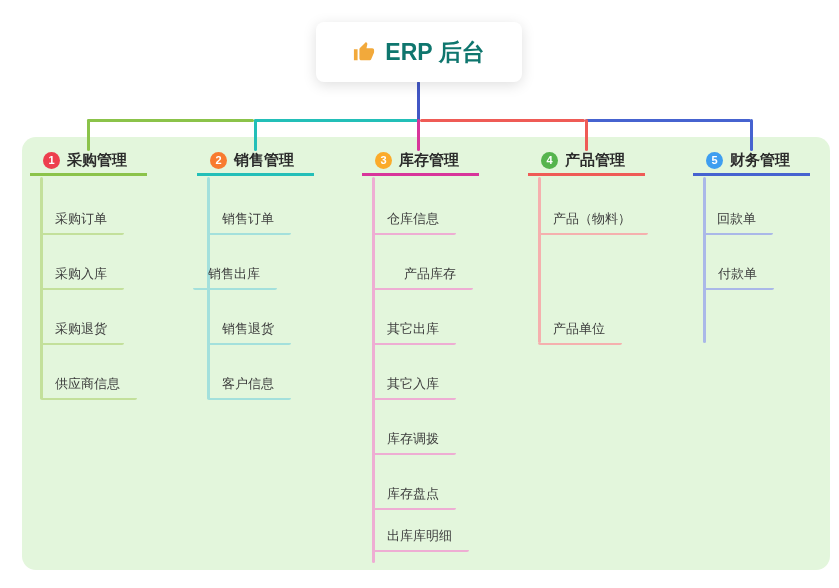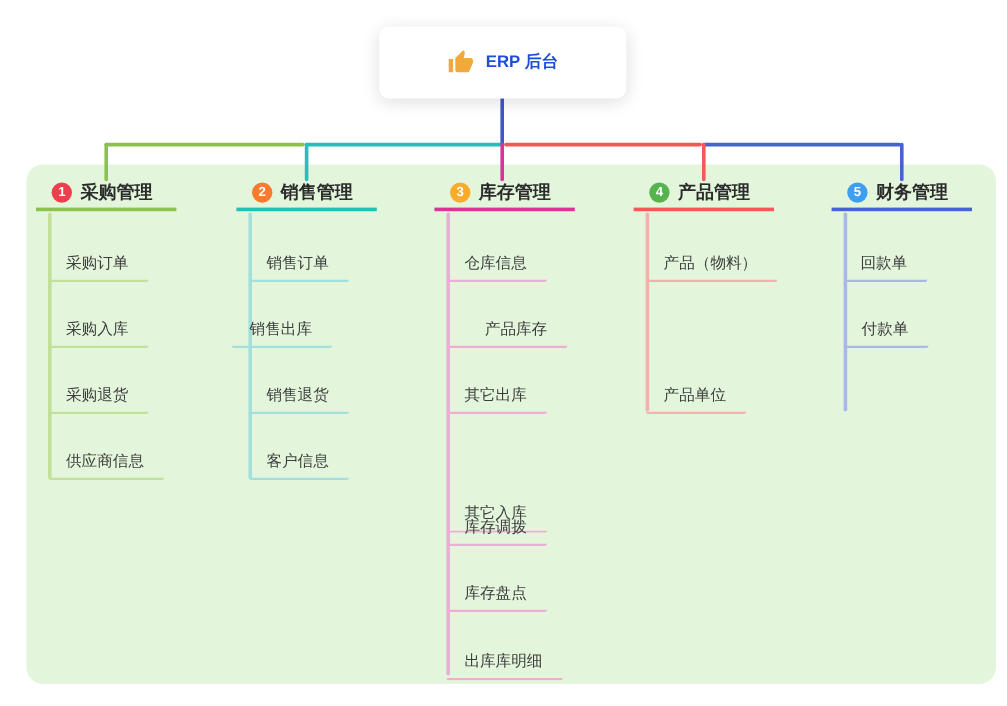--- a/index.html
+++ b/index.html
@@ -5,21 +5,21 @@
   html,body{margin:0;padding:0;background:#fff;}
   .canvas{
     position:relative;width:839px;height:588px;background:#fff;overflow:hidden;
     font-family:"Liberation Sans","DejaVu Sans",sans-serif;
   }
   .map-bg{position:absolute;left:22px;top:137px;width:808px;height:433px;border-radius:14px;}
   .root-node{
     position:absolute;left:316px;top:22px;width:206px;height:60px;background:#fff;
     border-radius:8px;box-shadow:0 3px 14px rgba(0,0,0,.13);
     display:flex;align-items:center;justify-content:center;gap:10px;
-    font-size:14px;font-weight:600;color:#1d4ed8;z-index:3;cursor:pointer;
+    font-size:23px;font-weight:600;color:#0f766e;z-index:3;cursor:pointer;
   }
   .thumb-icon{width:22px;height:22px;flex:0 0 22px;}
   .hline{position:absolute;height:3px;border-radius:1.5px;z-index:1;}
   .vline{position:absolute;width:3px;border-radius:1.5px;z-index:1;}
   .branch-title{
     position:absolute;top:148px;width:117px;height:28px;box-sizing:border-box;
     display:flex;align-items:center;padding-left:13px;
     border-bottom:3px solid;cursor:pointer;z-index:2;
     font-size:15px;font-weight:600;color:#2b2b2b;white-space:nowrap;
   }
@@ -84,24 +84,24 @@
   <div class="child" style="left: 207px; top: 321px; border-bottom-color: rgb(163, 224, 220);">销售退货</div>
   <div class="child" style="left: 207px; top: 376px; border-bottom-color: rgb(163, 224, 220);">客户信息</div>
 
   <div class="branch-title" style="left: 362px; border-bottom-color: rgb(216, 53, 155);">
     <span class="badge" style="background: rgb(251, 171, 42);">3</span>
     <span>库存管理</span>
   </div>
   <div class="child" style="left: 372px; top: 211px; border-bottom-color: rgb(238, 173, 211);">仓库信息</div>
   <div class="child" style="left: 372px; top: 266px; border-bottom-color: rgb(238, 173, 211); padding-left: 32px;">产品库存</div>
   <div class="child" style="left: 372px; top: 321px; border-bottom-color: rgb(238, 173, 211);">其它出库</div>
-  <div class="child" style="left: 372px; top: 376px; border-bottom-color: rgb(238, 173, 211); margin-top: 44px;">其它入库</div>
+  <div class="child" style="left: 372px; top: 376px; border-bottom-color: rgb(238, 173, 211);">其它入库</div>
   <div class="child" style="left: 372px; top: 431px; border-bottom-color: rgb(238, 173, 211);">库存调拨</div>
   <div class="child" style="left: 372px; top: 486px; border-bottom-color: rgb(238, 173, 211);">库存盘点</div>
-  <div class="child" style="left: 372px; top: 543px; border-bottom-color: rgb(238, 173, 211);">出库库明细</div>
+  <div class="child" style="left: 372px; top: 528px; border-bottom-color: rgb(238, 173, 211);">出库库明细</div>
 
   <div class="branch-title" style="left: 528px; border-bottom-color: rgb(239, 91, 86);">
     <span class="badge" style="background: rgb(86, 180, 78);">4</span>
     <span>产品管理</span>
   </div>
   <div class="child" style="left: 538px; top: 211px; border-bottom-color: rgb(245, 176, 174);">产品（物料）</div>
   <div class="child" style="left: 538px; top: 321px; border-bottom-color: rgb(245, 176, 174);">产品单位</div>
 
   <div class="branch-title" style="left: 693px; border-bottom-color: rgb(70, 99, 208);">
     <span class="badge" style="background: rgb(62, 158, 240);">5</span>

